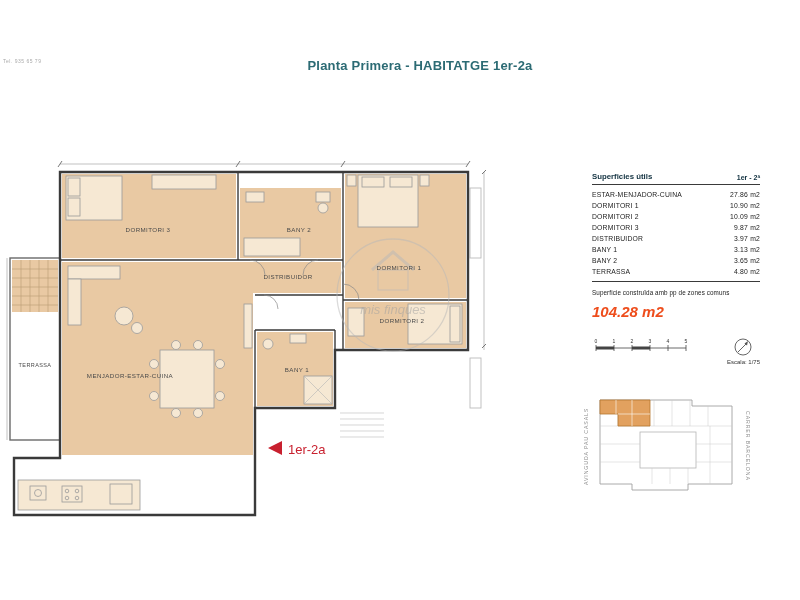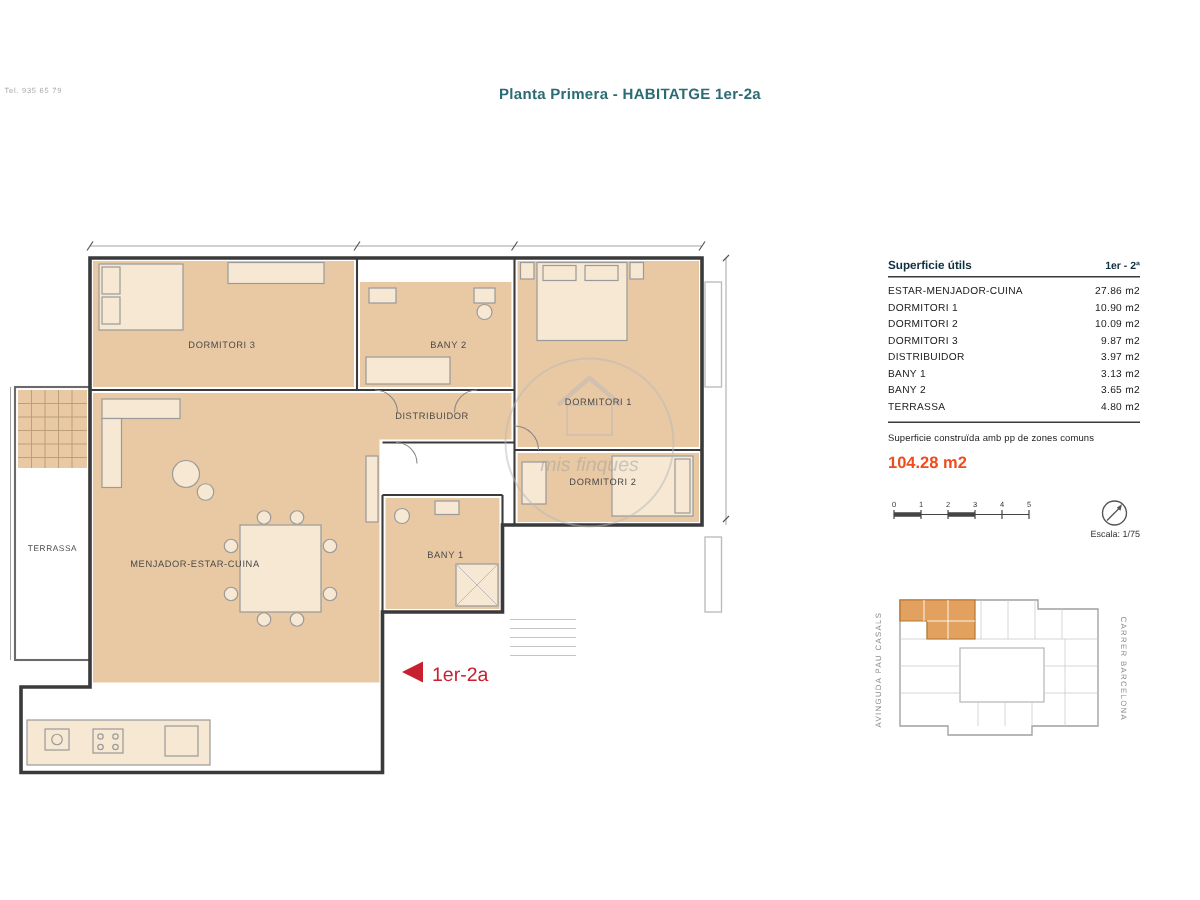--- a/index.html
+++ b/index.html
@@ -9,41 +9,41 @@
   }
   .page { position:absolute; inset:0; }
   svg { font-family:inherit; }
 
   #fineprint {
     position:absolute; left:3px; top:58px;
     font-size:5px; color:#aaa; letter-spacing:.5px;
   }
   #title {
     position:absolute; left:40px; top:58px; width:760px;
-    text-align:center; font-size:10px; letter-spacing:.2px;
+    text-align:center; font-size:13px; letter-spacing:.2px;
     color:#2c6b74; font-weight:600;
   }
   #logo { position:absolute; left:552px; top:82px; width:84px; height:84px; }
 
   #plan { position:absolute; left:6px; top:158px; }
 
   #panel { position:absolute; left:592px; top:172px; width:168px; }
   .thead {
     display:flex; justify-content:space-between; align-items:flex-end;
     font-size:7.8px; font-weight:bold; color:#10303f;
     border-bottom:1px solid #3a3a3a; padding-bottom:3px; margin-bottom:4px;
   }
   .thead .unit { font-size:7px; }
   .trow {
     display:flex; justify-content:space-between;
     font-size:6.8px; line-height:11px; color:#1a1a1a; letter-spacing:.2px;
   }
   .sep { border-top:1px solid #3a3a3a; margin-top:4px; }
   .note { font-size:6.3px; color:#222; margin-top:7px; letter-spacing:.1px; }
-  .total { font-size:11px; color:#ee4d1c; margin-top:7px; font-weight:600; }
+  .total { font-size:15px; color:#ee4d1c; margin-top:7px; font-weight:600;font-style:italic; }
   .scale-row {
     margin-top:16px; display:flex; justify-content:space-between; align-items:flex-start;
   }
   .compass-block { display:flex; flex-direction:column; align-items:center; gap:1px; }
   .scale-label { font-size:6px; color:#333; }
 
   #keyplan {
     position:absolute; left:583px; top:392px; width:196px; height:108px;
     display:flex; align-items:stretch; gap:3px;
   }
@@ -176,21 +176,21 @@
       <text x="124" y="220">MENJADOR-ESTAR-CUINA</text>
       <text x="29" y="209" font-size="5.5">TERRASSA</text>
     </g>
 
     <polygon points="262,290 276,283 276,297" fill="#c8202f"></polygon>
     <text x="282" y="296" font-size="13" fill="#c8202f">1er-2a</text>
   </svg>
 
   <div id="panel">
     <div class="thead">
-      <span>Superficie útils</span>
+      <span>Superficies útils</span>
       <span class="unit">1er - 2ª</span>
     </div>
 
     <div class="trow">
       <span>ESTAR-MENJADOR-CUINA</span>
       <span>27.86 m2</span>
     </div>
     <div class="trow">
       <span>DORMITORI 1</span>
       <span>10.90 m2</span>

